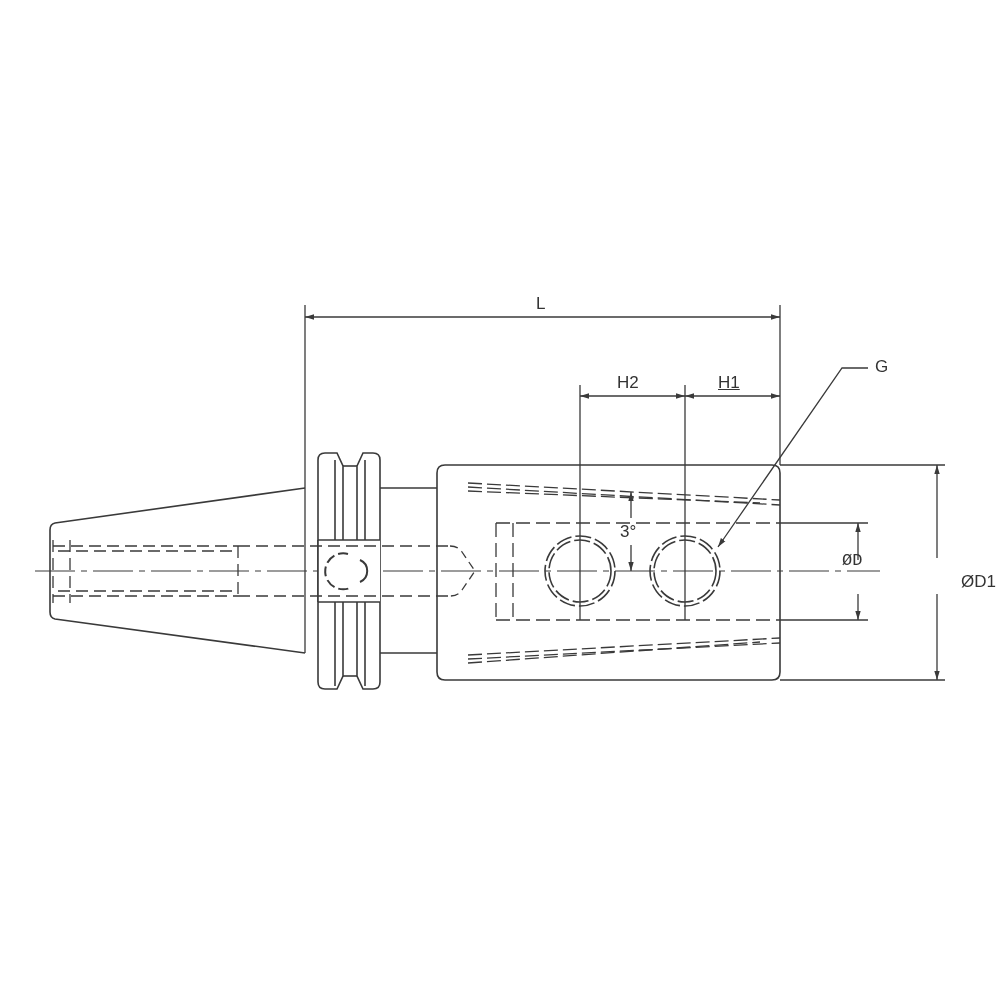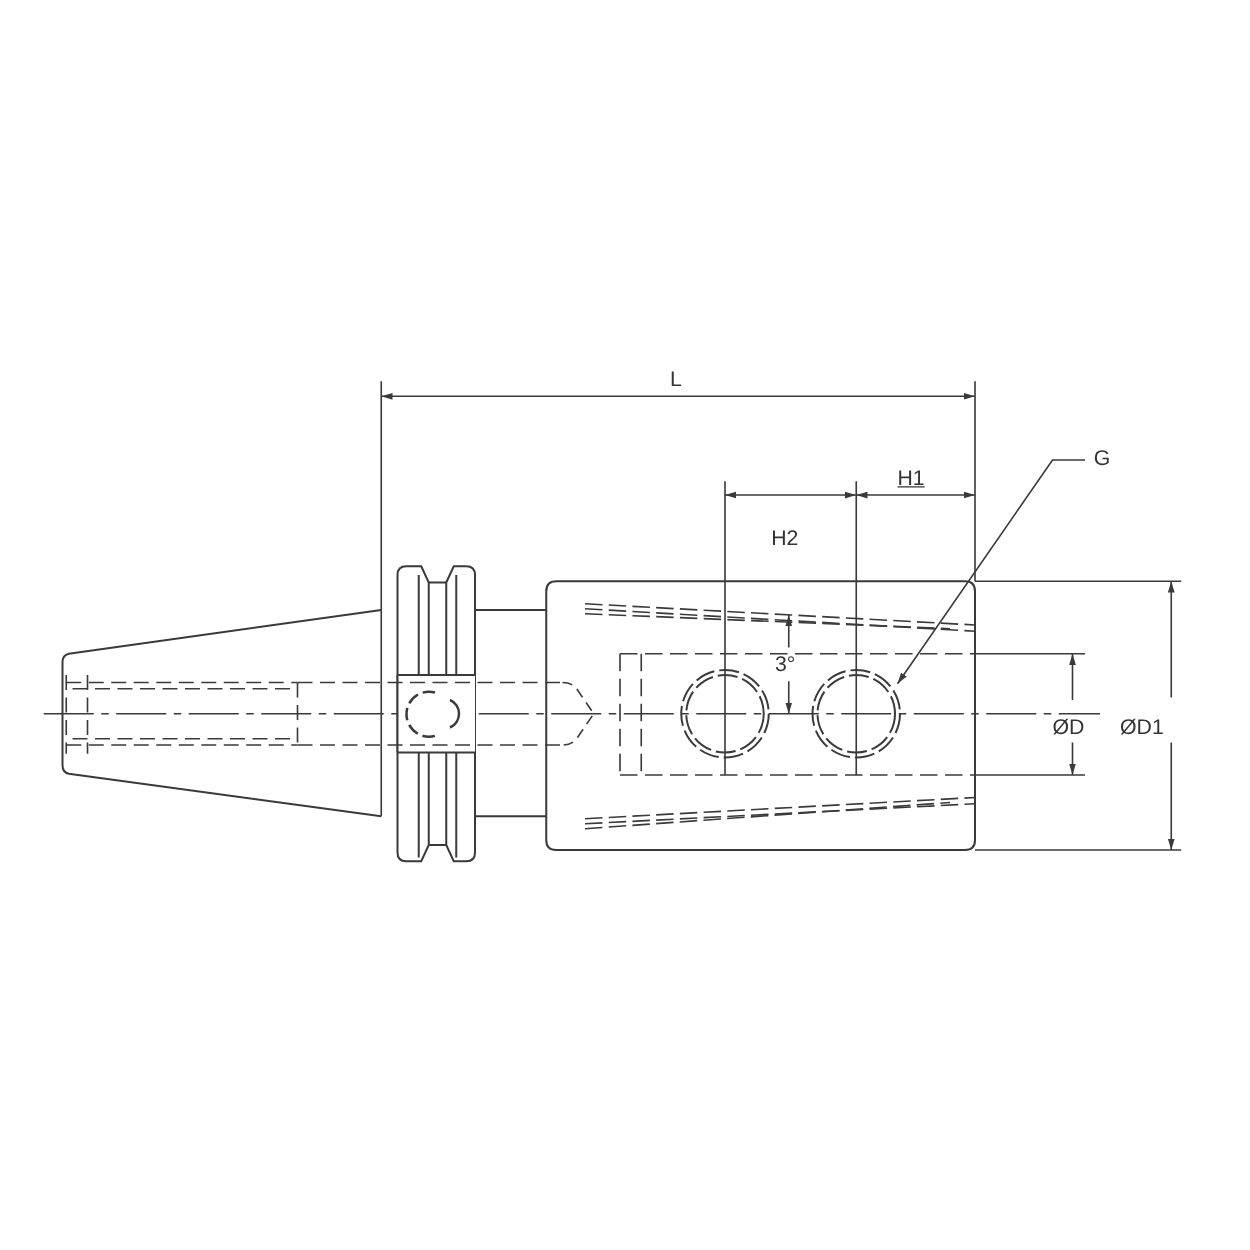--- a/index.html
+++ b/index.html
@@ -105,18 +105,18 @@
     <line x1="858" y1="594" x2="858" y2="620" marker-end="url(#arr)" stroke-width="1.3"></line>
 
     <line x1="780" y1="465" x2="945" y2="465" stroke-width="1.3"></line>
     <line x1="780" y1="680" x2="945" y2="680" stroke-width="1.3"></line>
     <line x1="937" y1="558" x2="937" y2="465" marker-end="url(#arr)" stroke-width="1.3"></line>
     <line x1="937" y1="594" x2="937" y2="680" marker-end="url(#arr)" stroke-width="1.3"></line>
   </g>
 </svg>
 
 <span class="lbl" style="left:536px; top:295px;">L</span>
-<span class="lbl" style="left:617px; top:374px;margin-top:48px;">H2</span>
+<span class="lbl" style="left:617px; top:374px;">H2</span>
 <span class="lbl" style="left:718px; top:374px;text-decoration:underline;">H1</span>
 <span class="lbl" style="left:875px; top:358px;">G</span>
 <span class="lbl" style="left:620px; top:523px;">3°</span>
-<span class="lbl" style="left:842px; top:573px;">ØD</span>
-<span class="lbl" style="left:896px; top:573px;text-align:center;">ØD1</span>
+<span class="lbl" style="left:842px; top:552px;font-family:Liberation Mono, monospace;">ØD</span>
+<span class="lbl" style="left:961px; top:573px;text-align:center;">ØD1</span>
 
 </body></html>

